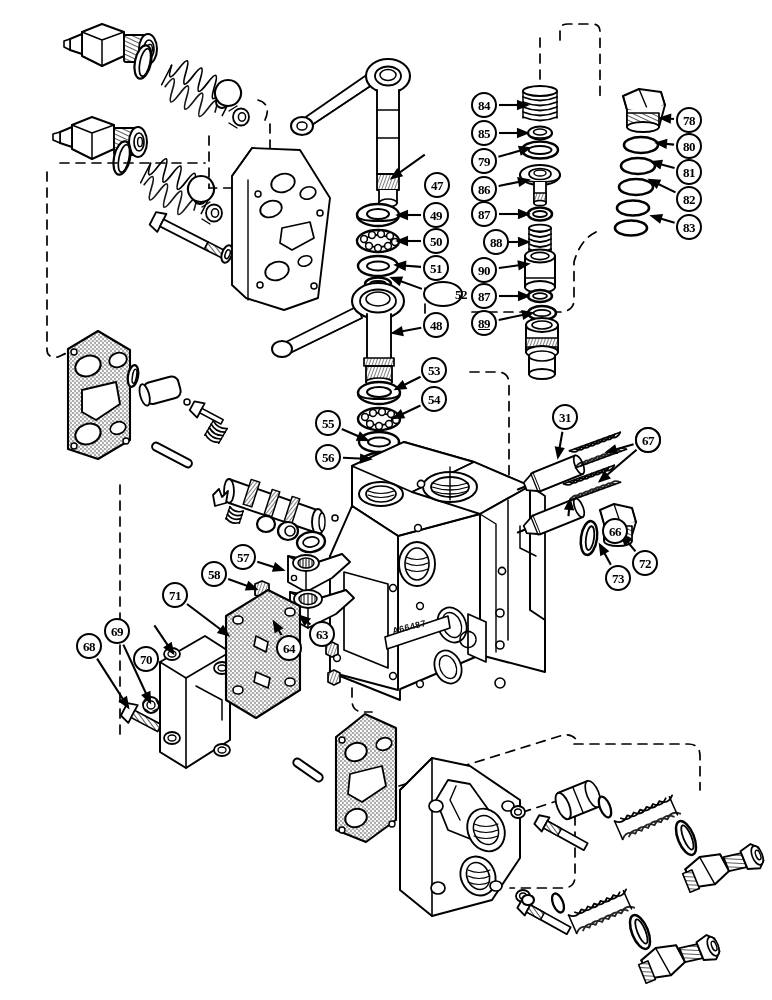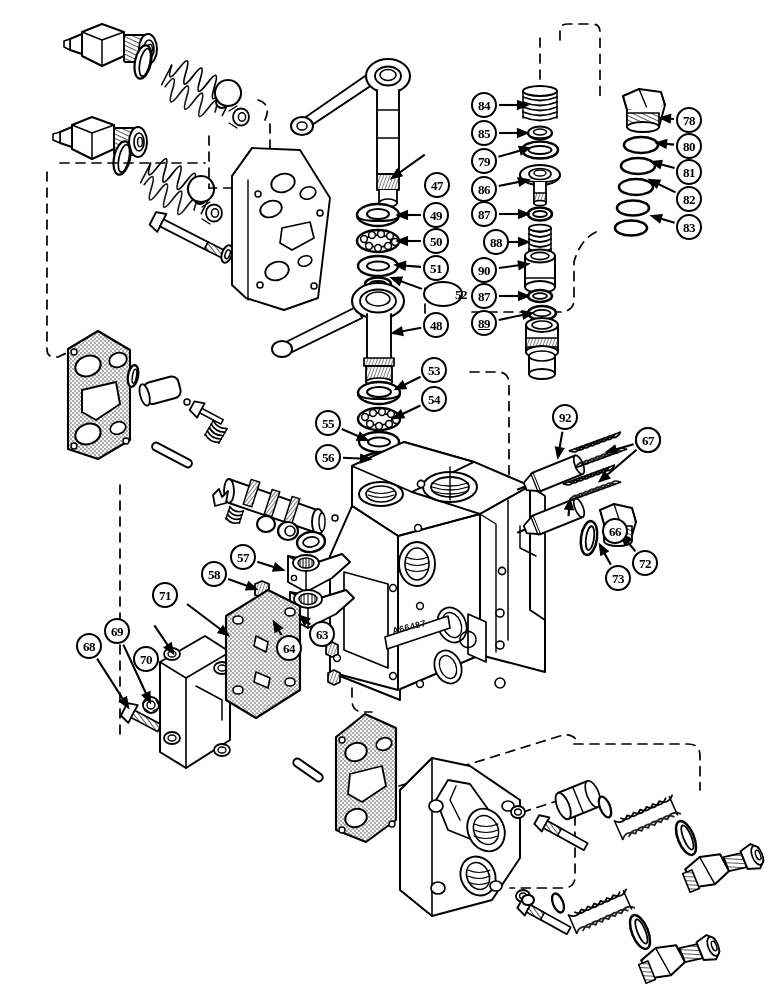--- a/index.html
+++ b/index.html
@@ -800,28 +800,28 @@
       <div class="callout" style="left: 423px; top: 281px; padding-left: 36px;">52</div>
       <div class="callout" style="left: 423px; top: 312px;">48</div>
       <div class="callout" style="left: 421px; top: 357px;">53</div>
       <div class="callout" style="left: 421px; top: 386px;">54</div>
       <div class="callout" style="left: 315px; top: 410px;">55</div>
       <div class="callout" style="left: 315px; top: 444px;">56</div>
       <div class="callout" style="left: 230px; top: 544px;">57</div>
       <div class="callout" style="left: 201px; top: 561px;">58</div>
       <div class="callout" style="left: 309px; top: 621px;">63</div>
       <div class="callout" style="left: 276px; top: 635px;">64</div>
-      <div class="callout" style="left: 552px; top: 404px;">92</div>
+      <div class="callout" style="left: 552px; top: 404px;">31</div>
       <div class="callout" style="left: 554px; top: 518px; margin-left: 48px;">66</div>
       <div class="callout" style="left: 635px; top: 427px;">67</div>
       <div class="callout" style="left: 635px; top: 427px;">67</div>
       <div class="callout" style="left: 76px; top: 633px;">68</div>
       <div class="callout" style="left: 104px; top: 618px;">69</div>
       <div class="callout" style="left: 133px; top: 600px; margin-top: 46px;">70</div>
-      <div class="callout" style="left: 152px; top: 582px; text-align: center;">71</div>
+      <div class="callout" style="left: 162px; top: 582px; text-align: center;">71</div>
       <div class="callout" style="left: 632px; top: 550px;">72</div>
       <div class="callout" style="left: 605px; top: 565px;">73</div>
       <div class="callout" style="left: 676px; top: 107px;">78</div>
       <div class="callout" style="left: 471px; top: 148px;">79</div>
       <div class="callout" style="left: 676px; top: 133px;">80</div>
       <div class="callout" style="left: 676px; top: 159px;">81</div>
       <div class="callout" style="left: 676px; top: 186px;">82</div>
       <div class="callout" style="left: 676px; top: 214px;">83</div>
       <div class="callout" style="left: 471px; top: 92px;">84</div>
       <div class="callout" style="left: 471px; top: 120px;">85</div>

